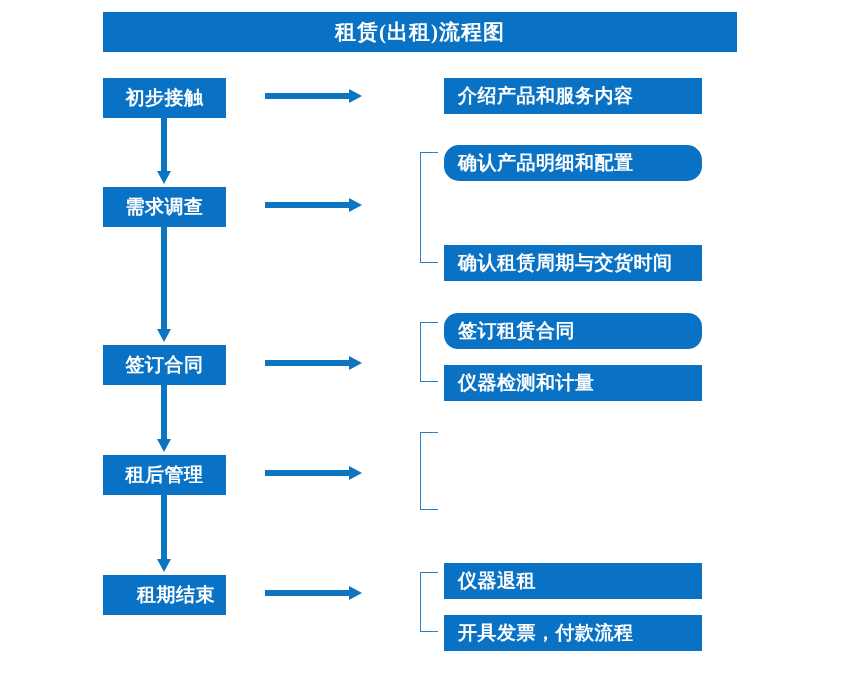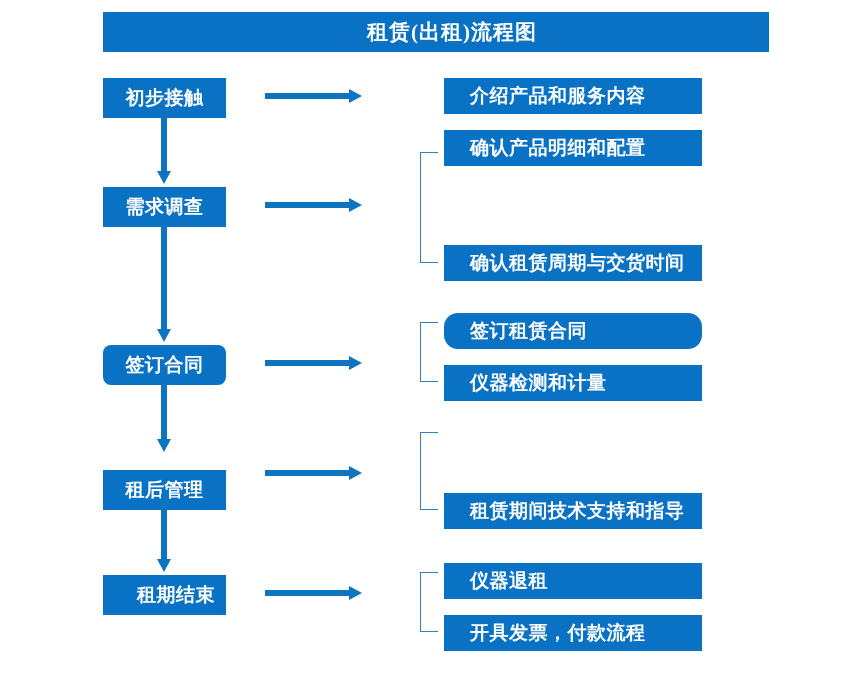--- a/index.html
+++ b/index.html
@@ -35,32 +35,31 @@
     width: 634px;
     height: 40px;
     background: #0a72c4;
     color: #ffffff;
     display: flex;
     align-items: center;
     justify-content: center;
     font-size: 21px;
     font-weight: bold;
     letter-spacing: 1px;
-    padding-left: 32px;
   }
   .stage-box {
     justify-content: center;
     font-size: 19px;
     height: 40px;
     left: 103px;
     width: 123px;
   }
   .detail-box {
     justify-content: flex-start;
-    padding-left: 26px;
+    padding-left: 14px;
     font-size: 19px;
     height: 36px;
     left: 444px;
     width: 258px;
   }
   
   .h-arrow {
     position: absolute;
     height: 14px;
   }
@@ -114,22 +113,22 @@
 </style>
 </head>
 <body>
 
 <div id="canvas">
 
   <div class="title-bar">租赁(出租)流程图</div>
 
   <div class="box stage-box" style="top:78px;">初步接触</div>
   <div class="box stage-box" style="top:187px;">需求调查</div>
-  <div class="box stage-box" style="top:345px;border-radius:8px;">签订合同</div>
-  <div class="box stage-box" style="top:455px;margin-top:15px;">租后管理</div>
+  <div class="box stage-box" style="top:345px;">签订合同</div>
+  <div class="box stage-box" style="top:455px;">租后管理</div>
   <div class="box stage-box" style="top:575px;padding-left:23px;">租期结束</div>
 
   <div class="v-arrow" style="left:157px; top:116px; height:68px;">
     <div class="shaft" style="height:55px;"></div>
       <div class="head"></div>
   </div>
   <div class="v-arrow" style="left:157px; top:225px; height:117px;">
     <div class="shaft" style="height:104px;"></div>
       <div class="head"></div>
   </div>
@@ -162,21 +161,20 @@
     <div class="shaft" style="width:86px;"></div>
       <div class="head"></div>
   </div>
 
   <div class="bracket" style="left:420px; top:152px; width:18px; height:111px;"></div>
   <div class="bracket" style="left:420px; top:322px; width:18px; height:60px;"></div>
   <div class="bracket" style="left:420px; top:432px; width:18px; height:78px;"></div>
   <div class="bracket" style="left:420px; top:572px; width:18px; height:60px;"></div>
 
   <div class="box detail-box" style="top:78px;">介绍产品和服务内容</div>
-  <div class="box detail-box" style="top:130px;">确认产品明细和配置</div>
+  <div class="box detail-box" style="top:145px;border-radius:15px;">确认产品明细和配置</div>
   <div class="box detail-box" style="top:245px;text-align:right;">确认租赁周期与交货时间</div>
   <div class="box detail-box" style="top:313px;border-radius:14px;">签订租赁合同</div>
   <div class="box detail-box" style="top:365px;">仪器检测和计量</div>
-  <div class="box detail-box" style="top:493px;">租赁期间技术支持和指导</div>
   <div class="box detail-box" style="top:563px;">仪器退租</div>
   <div class="box detail-box" style="top:615px;">开具发票，付款流程</div>
 
 </div>
 
 </body></html>

